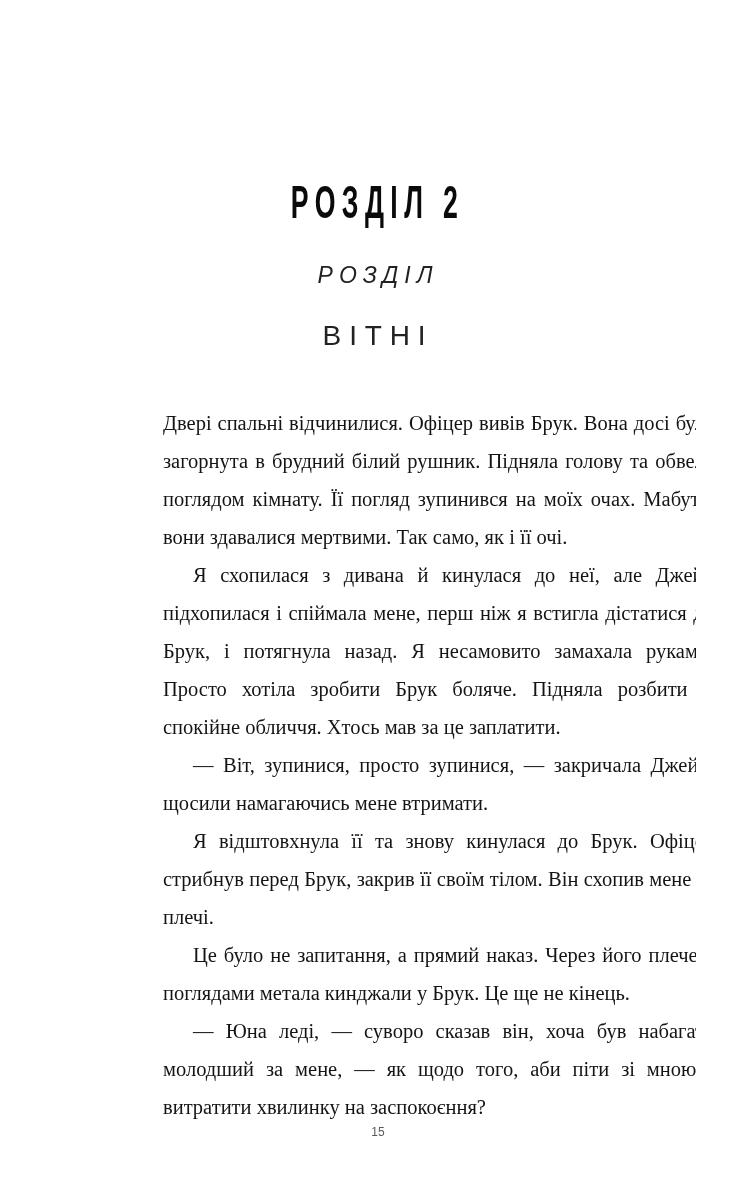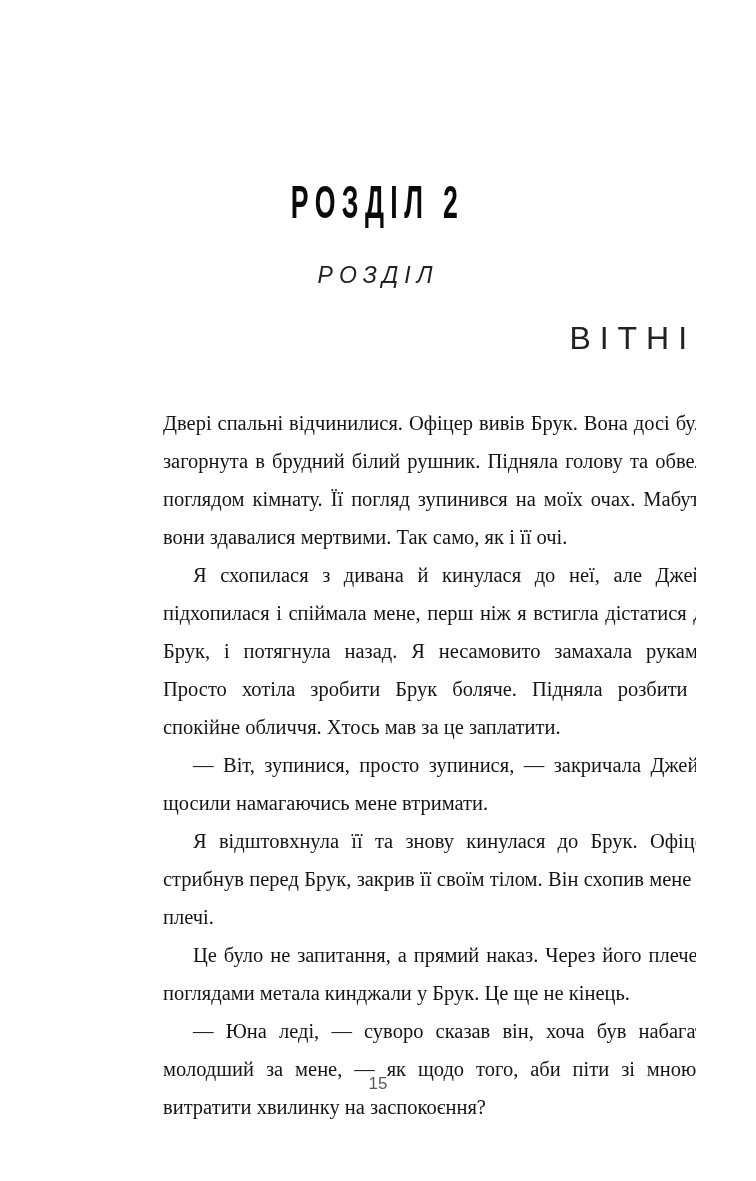--- a/index.html
+++ b/index.html
@@ -35,24 +35,24 @@
     text-align: center;
     font-family: "Liberation Sans", sans-serif;
     font-style: italic;
     font-weight: 400;
     font-size: 23px;
     letter-spacing: 0.26em;
     color: #222222;
   }
   .pov-name {
     margin-top: 31px;
-    text-align: right;
+    text-align: center;
     font-family: "Liberation Sans", sans-serif;
     font-weight: 400;
-    font-size: 32px;
+    font-size: 28px;
     letter-spacing: 0.28em;
     color: #222222;
   }
   .body-text {
     position: absolute;
     left: 103px;
     top: 388px;
     width: 551px;
     font-family: "Liberation Serif", "DejaVu Serif", serif;
     font-size: 20.5px;
@@ -62,25 +62,25 @@
   }
   .body-text p {
     text-indent: 30px;
   }
   .body-text p.first {
     text-indent: 0;
   }
   .page-footer {
     position: absolute;
     left: 0;
-    top: 1058px;
+    top: 1109px;
     width: 100%;
     text-align: center;
     font-family: "Liberation Sans", sans-serif;
-    font-size: 17px;
+    font-size: 12px;
     color: #58595b;
   }
 </style>
 </head>
 <body>
 
 <div class="page">
 
   <div class="chapter-head">
     <div class="title-row">

